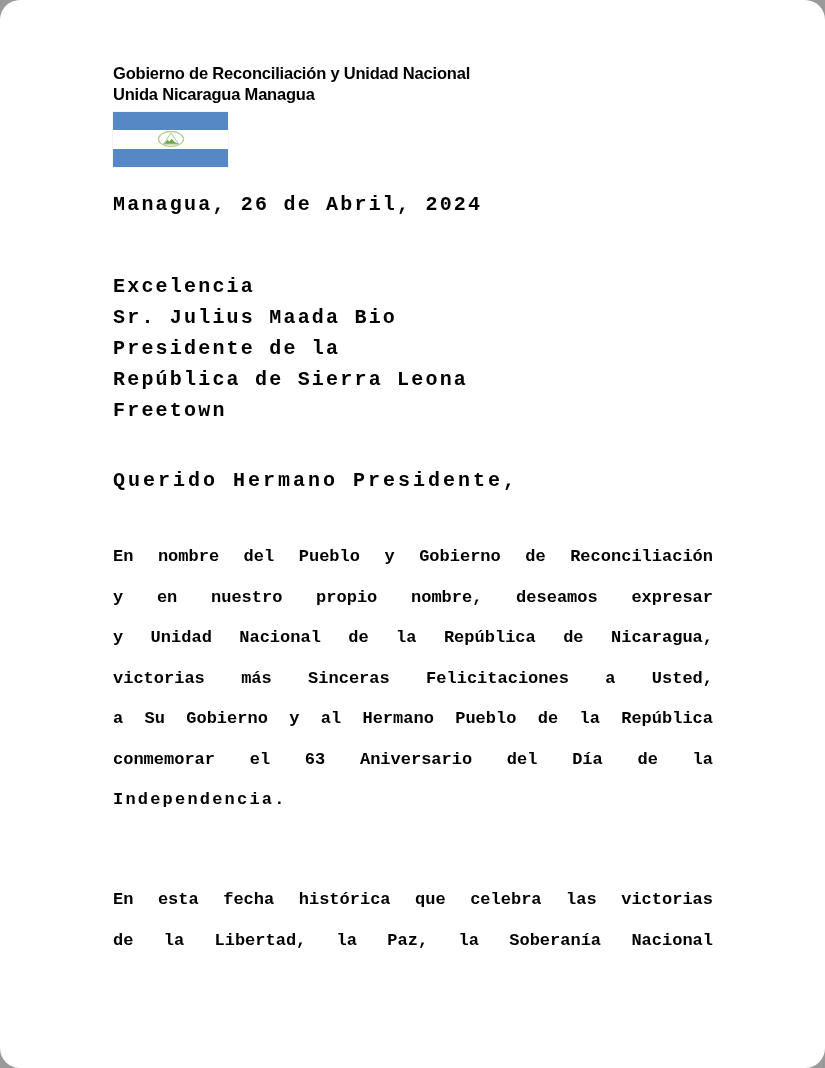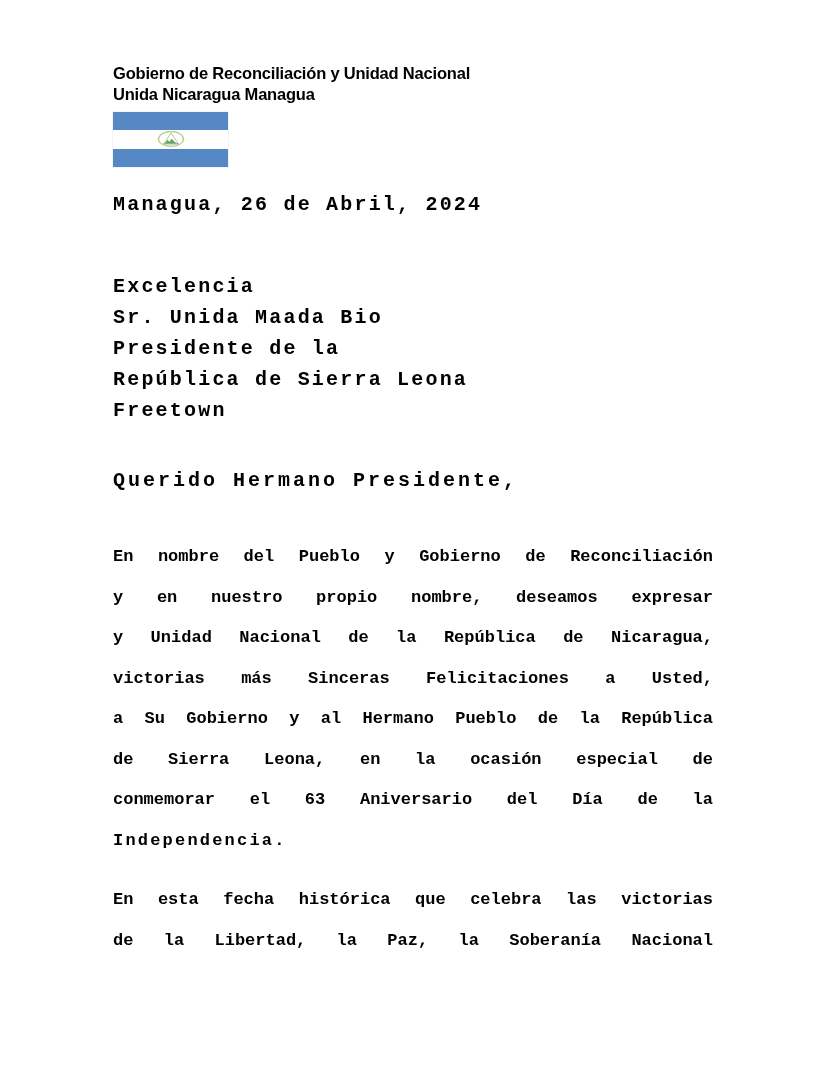--- a/index.html
+++ b/index.html
@@ -4,20 +4,21 @@
 <style>
   html,body{margin:0;padding:0;background:#9a9a9a;}
   .page{
     position:relative;
     width:825px;height:1068px;
     background:var(--page-bg,#fff);
     margin:0 auto;
     overflow:hidden;
     font-family:"Liberation Mono","DejaVu Sans Mono",monospace;
     color:var(--ink,#000);
+    border-radius:20px;
   }
   .letterhead-line{
     position:absolute;left:113px;
     font-family:"Liberation Sans","DejaVu Sans",sans-serif;
     font-weight:bold;font-size:16.5px;line-height:21px;
     letter-spacing:-0.2px;
     white-space:nowrap;
   }
   .lh1{top:63px;}
   .lh2{top:84px;}
@@ -76,35 +77,34 @@
         <rect x="7" y="12.6" width="14" height="1" fill="#7fa8d6"></rect>
       </svg>
     </div>
     <div class="stripe blue"></div>
   </div>
 
   <div class="mono date-line">Managua, 26 de Abril, 2024</div>
 
   <div class="recipient">
     <div>Excelencia</div>
-    <div>Sr. Unida Maada Bio</div>
+    <div>Sr. Julius Maada Bio</div>
     <div>Presidente de la</div>
     <div>República de Sierra Leona</div>
     <div>Freetown</div>
   </div>
 
   <div class="mono salutation">Querido Hermano Presidente,</div>
 
   <div class="para p1">
     <div class="bl jl">En nombre del Pueblo y Gobierno de Reconciliación</div>
     <div class="bl jl">y en nuestro propio nombre, deseamos expresar</div>
     <div class="bl jl">y Unidad Nacional de la República de Nicaragua,</div>
     <div class="bl jl">victorias más Sinceras Felicitaciones a Usted,</div>
     <div class="bl jl">a Su Gobierno y al Hermano Pueblo de la República</div>
-    <div class="bl jl">de Sierra Leona, en la ocasión especial de</div>
     <div class="bl jl">conmemorar el 63 Aniversario del Día de la</div>
     <div class="bl ll">Independencia.</div>
   </div>
 
   <div class="para p2">
     <div class="bl jl">En esta fecha histórica que celebra las victorias</div>
     <div class="bl jl">de la Libertad, la Paz, la Soberanía Nacional</div>
   </div>
 
 </div>

